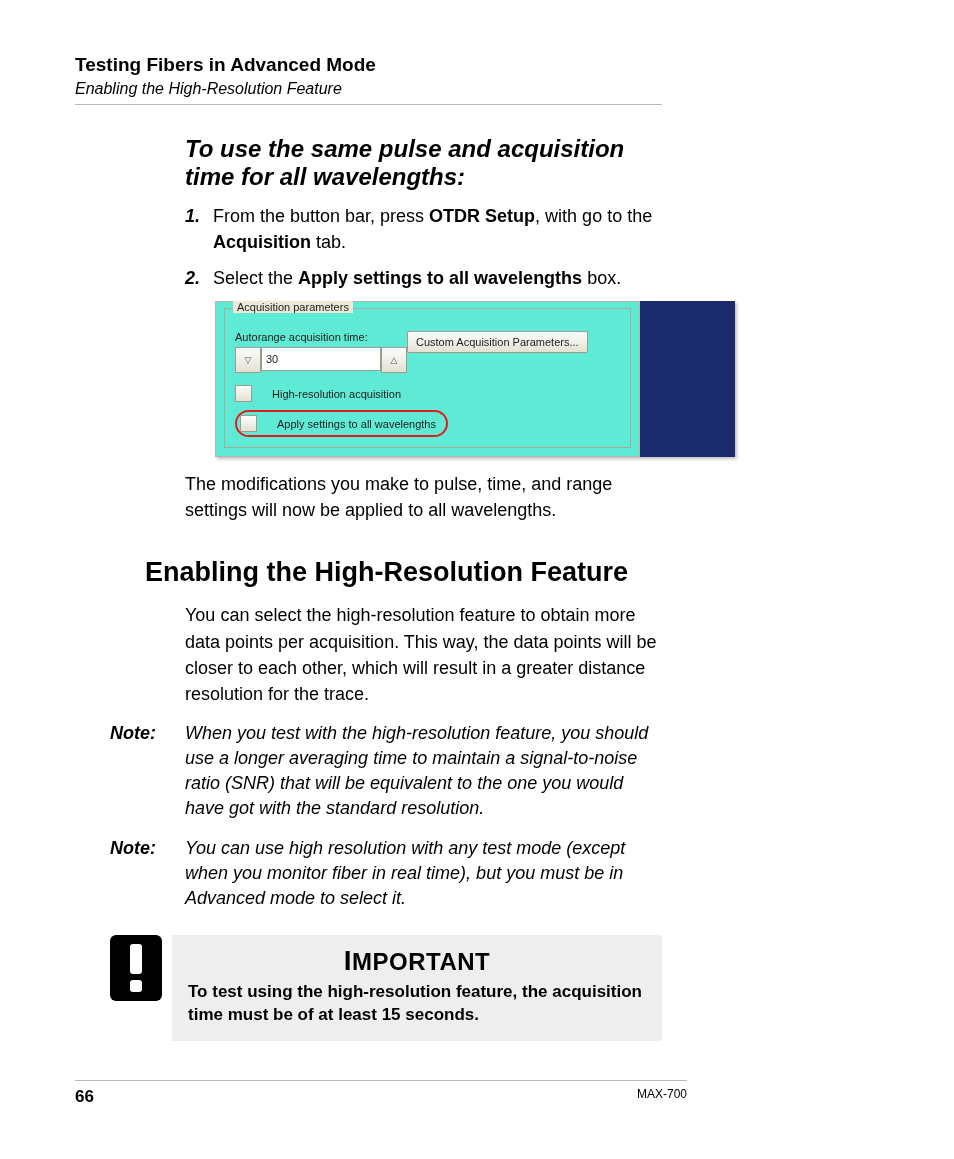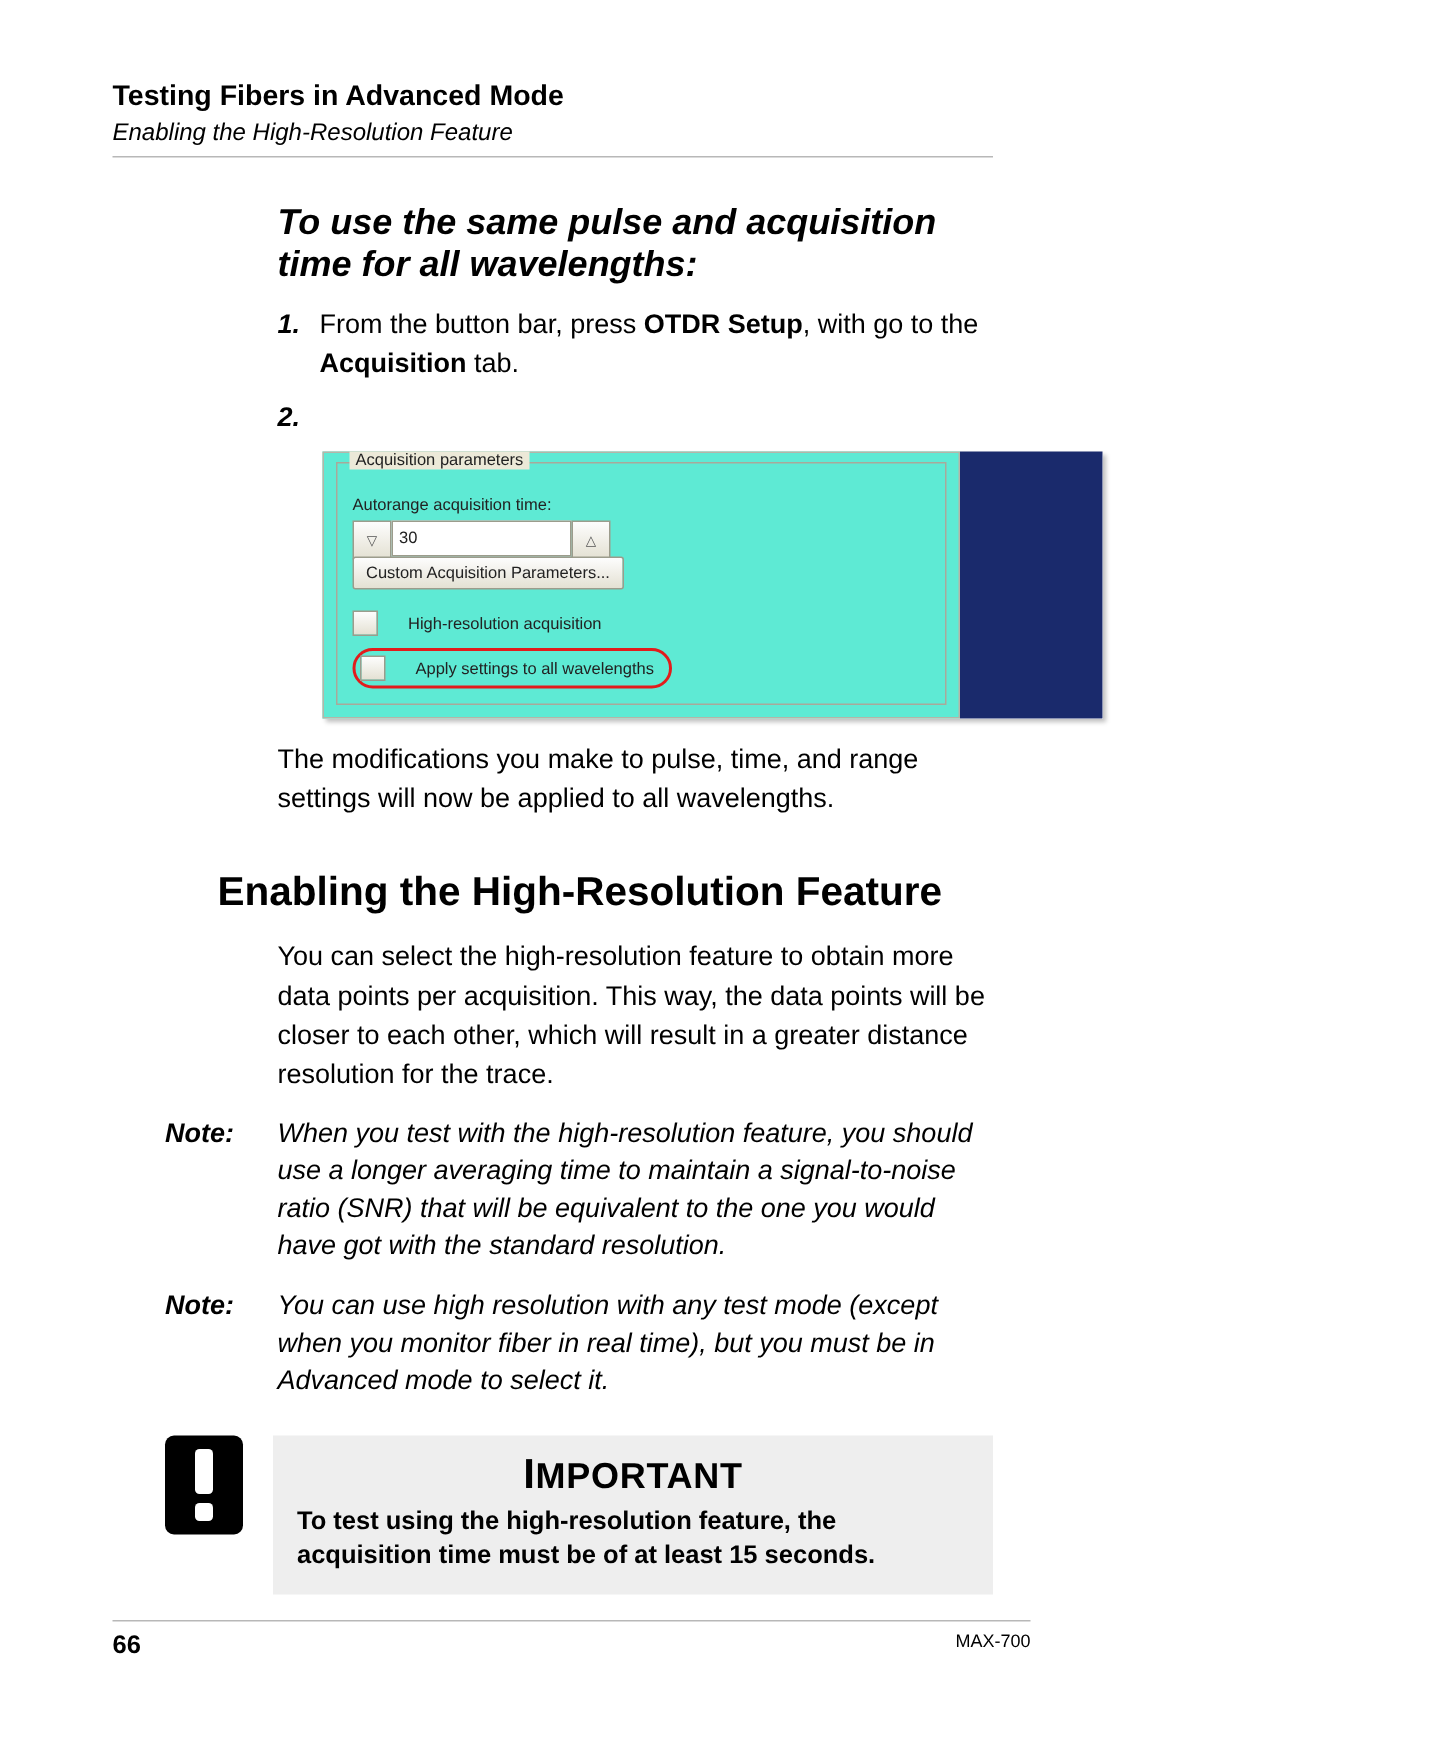--- a/index.html
+++ b/index.html
@@ -108,23 +108,22 @@
   }
   .groupbox-legend {
     position: absolute;
     top: -8px;
     left: 8px;
     background: #ece9d8;
     padding: 0 4px;
   }
   .grp-row1 {
     display: flex;
-    justify-content: space-between;
+    justify-content: flex-start;
     align-items: flex-start;
-    flex-direction: column;
   }
   .autorange-block { }
   .autorange-label { margin-bottom: 4px; }
   .spin-row {
     display: flex;
     align-items: stretch;
     height: 24px;
   }
   .spin-btn {
     width: 24px;
@@ -167,21 +166,21 @@
   .chk-box {
     width: 15px;
     height: 15px;
     background: linear-gradient(#fdfdfd,#e4e1d3);
     border: 1px solid #9c9c8c;
   }
 
   
   .important-wrap {
     display: flex;
-    gap: 20px;
+    gap: 10px;
     margin-top: 24px;
     align-items: stretch;
   }
   .important-icon {
     width: 52px;
     height: 66px;
     background: #000;
     border-radius: 6px;
     display: flex;
     flex-direction: column;
@@ -254,20 +253,23 @@
 
     <div class="step">
       <span class="num">1.</span>
       <span class="txt">
         <span>From the button bar, press </span><b>OTDR Setup</b><span>, with go to the </span><b>Acquisition</b><span> tab.</span>
       </span>
     </div>
 
     <div class="step">
       <span class="num">2.</span>
+      <span class="txt">
+        <span>Select the </span><b>Apply settings to all wavelengths</b><span> box.</span>
+      </span>
     </div>
 
     <div class="ui-figure">
       <div class="ui-main">
         <div class="groupbox">
           <span class="groupbox-legend">Acquisition parameters</span>
 
           <div class="grp-row1">
             <div class="autorange-block">
               <div class="autorange-label">Autorange acquisition time:</div>

